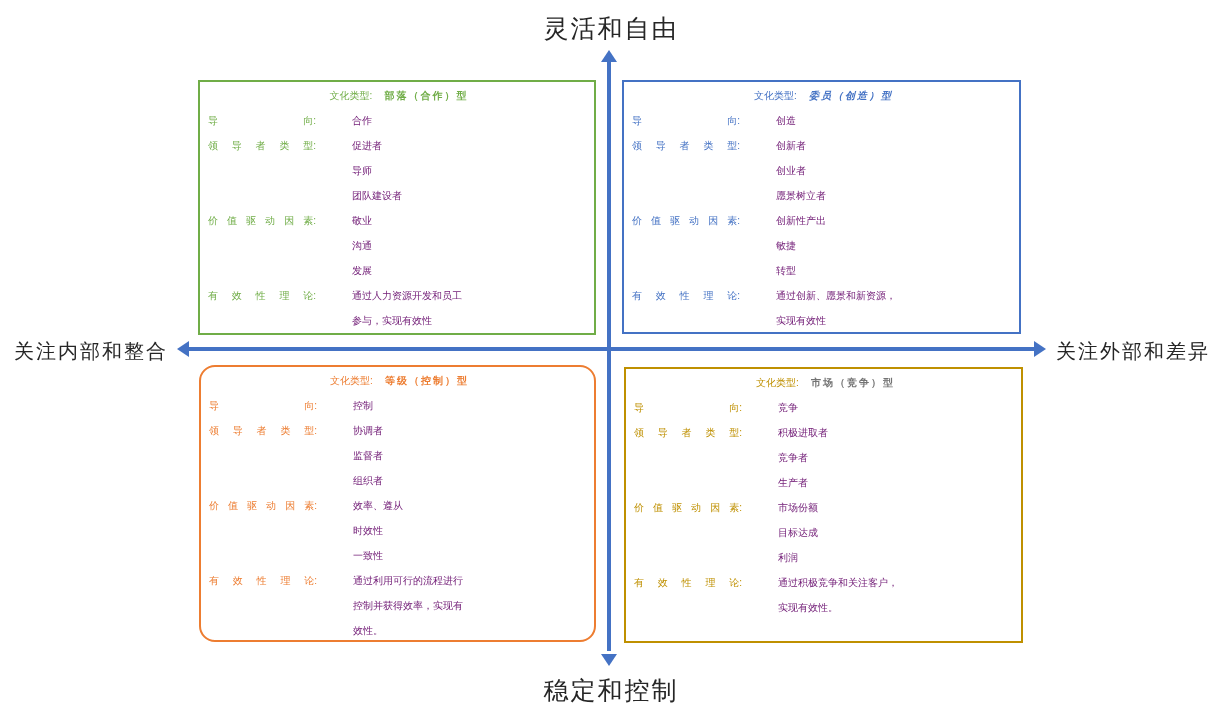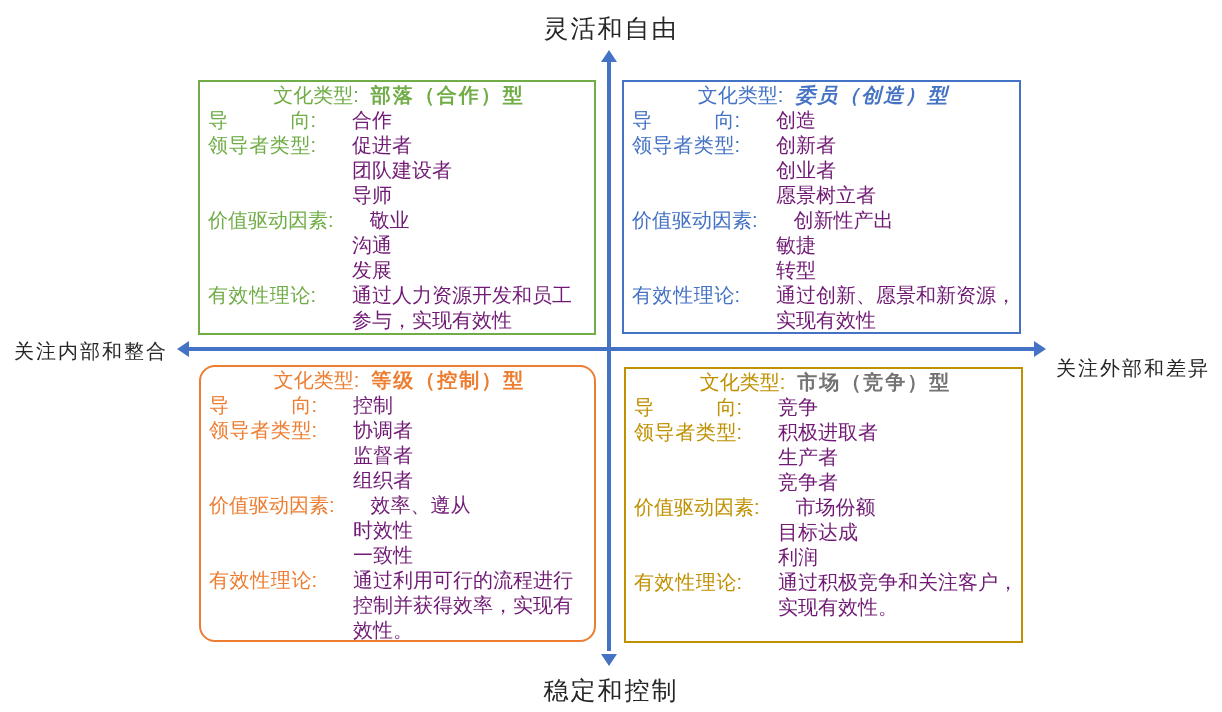--- a/index.html
+++ b/index.html
@@ -20,30 +20,30 @@
   .arrow-down  { left: 601px; top: 654px; border-left: 8px solid transparent; border-right: 8px solid transparent; border-top: 12px solid #4472C4; }
   .arrow-left  { left: 177px; top: 341px; border-top: 8px solid transparent; border-bottom: 8px solid transparent; border-right: 12px solid #4472C4; }
   .arrow-right { left: 1034px; top: 341px; border-top: 8px solid transparent; border-bottom: 8px solid transparent; border-left: 12px solid #4472C4; }
 
   
   .axis-label { position: absolute; color: #262626; font-size: 25px; letter-spacing: 2px; white-space: nowrap; }
   .axis-top    { left: 0; top: 12px;  width: 1222px; text-align: center; }
   .axis-bottom { left: 0; top: 674px; width: 1222px; text-align: center; }
   .axis-side   { top: 338px; font-size: 20px; }
   .axis-left-lbl  { left: 8px; width: 160px; text-align: right; }
-  .axis-right-lbl { left: 1056px; text-align: left; margin-top: 17px; }
+  .axis-right-lbl { left: 1056px; text-align: left; }
 
   
   .quadrant {
     position: absolute;
     box-sizing: border-box;
     border: 2px solid #888;
     background: #ffffff;
     padding: 1px 4px 0 8px;
-    font-size: 20px;
+    font-size: 10px;
     line-height: 25px;
     overflow: hidden;
   }
   .q-tl { left: 198px; top: 80px;  width: 398px; height: 255px; }
   .q-tr { left: 622px; top: 80px;  width: 399px; height: 254px; }
   .q-bl { left: 199px; top: 365px; width: 397px; height: 277px; border-radius: 16px; }
   .q-br { left: 624px; top: 367px; width: 399px; height: 276px; }
 
   .q-title { text-align: center; white-space: nowrap; }
   .q-title-value { font-weight: bold; letter-spacing: 2px; margin-left: 12px; }
@@ -91,25 +91,25 @@
             <span>领</span>
             <span>导</span>
             <span>者</span>
             <span>类</span>
             <span>型:</span>
           </div>
           <div class="q-value">促进者</div>
         </div>
         <div class="q-line">
           <div class="q-label"></div>
+          <div class="q-value">导师</div>
+        </div>
+        <div class="q-line">
+          <div class="q-label"></div>
           <div class="q-value">团队建设者</div>
-        </div>
-        <div class="q-line">
-          <div class="q-label"></div>
-          <div class="q-value">导师</div>
         </div>
         <div class="q-line">
           <div class="q-label" style="color: rgb(112, 173, 71);">
             <span>价</span>
             <span>值</span>
             <span>驱</span>
             <span>动</span>
             <span>因</span>
             <span>素:</span>
           </div>
@@ -293,25 +293,25 @@
             <span>领</span>
             <span>导</span>
             <span>者</span>
             <span>类</span>
             <span>型:</span>
           </div>
           <div class="q-value">积极进取者</div>
         </div>
         <div class="q-line">
           <div class="q-label"></div>
+          <div class="q-value">竞争者</div>
+        </div>
+        <div class="q-line">
+          <div class="q-label"></div>
           <div class="q-value">生产者</div>
-        </div>
-        <div class="q-line">
-          <div class="q-label"></div>
-          <div class="q-value">竞争者</div>
         </div>
         <div class="q-line">
           <div class="q-label" style="color: rgb(191, 144, 0);">
             <span>价</span>
             <span>值</span>
             <span>驱</span>
             <span>动</span>
             <span>因</span>
             <span>素:</span>
           </div>

